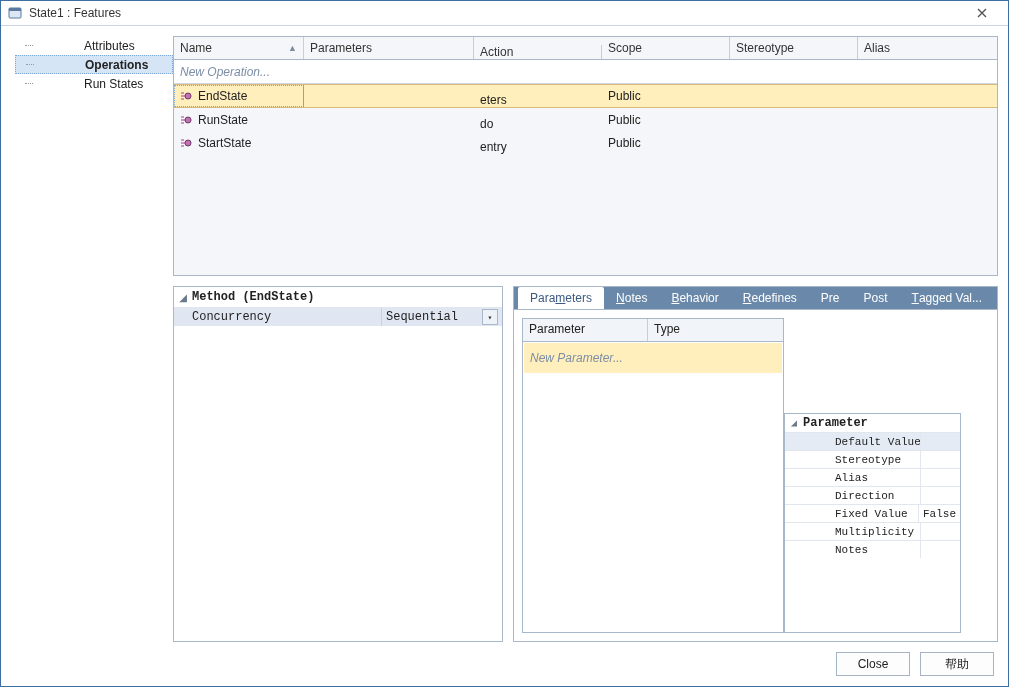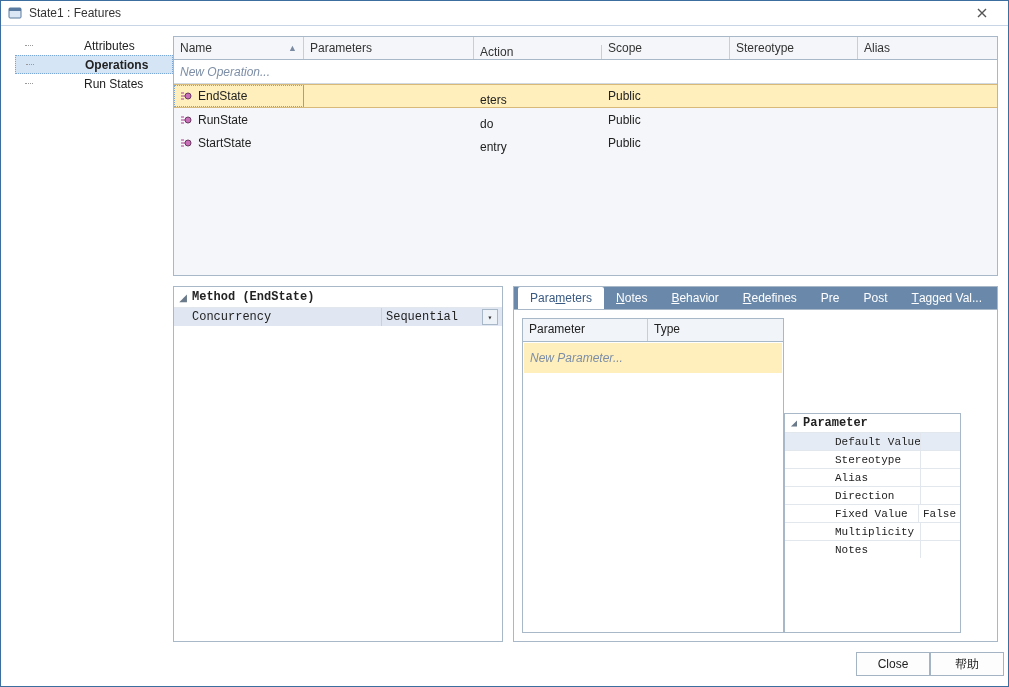--- a/index.html
+++ b/index.html
@@ -301,21 +301,22 @@
   .pgrid .k { width:100px; padding-left:14px; display:flex;align-items:center; border-right:1px solid #e2e7ee; box-sizing:border-box; font-size:11px; overflow:hidden; white-space:nowrap;margin-left:36px;}
   .pgrid .v { flex:1; padding:0 4px; display:flex;align-items:center; font-size:11px;}
   .pgrid .fill { flex:1; }
 
   
   .footer {
     height: 44px;
     display:flex;
     align-items:center;
     justify-content:flex-end;
-    padding: 0 4px;
+    padding: 0 14px;
+    gap:10px;
   }
   .btn {
     width: 72px;
     height: 22px;
     border:1px solid #a5b4c4;
     background:#fdfdfe;
     display:flex;align-items:center;justify-content:center;
     font-size:12px;
     color:#222;
     cursor:default;

